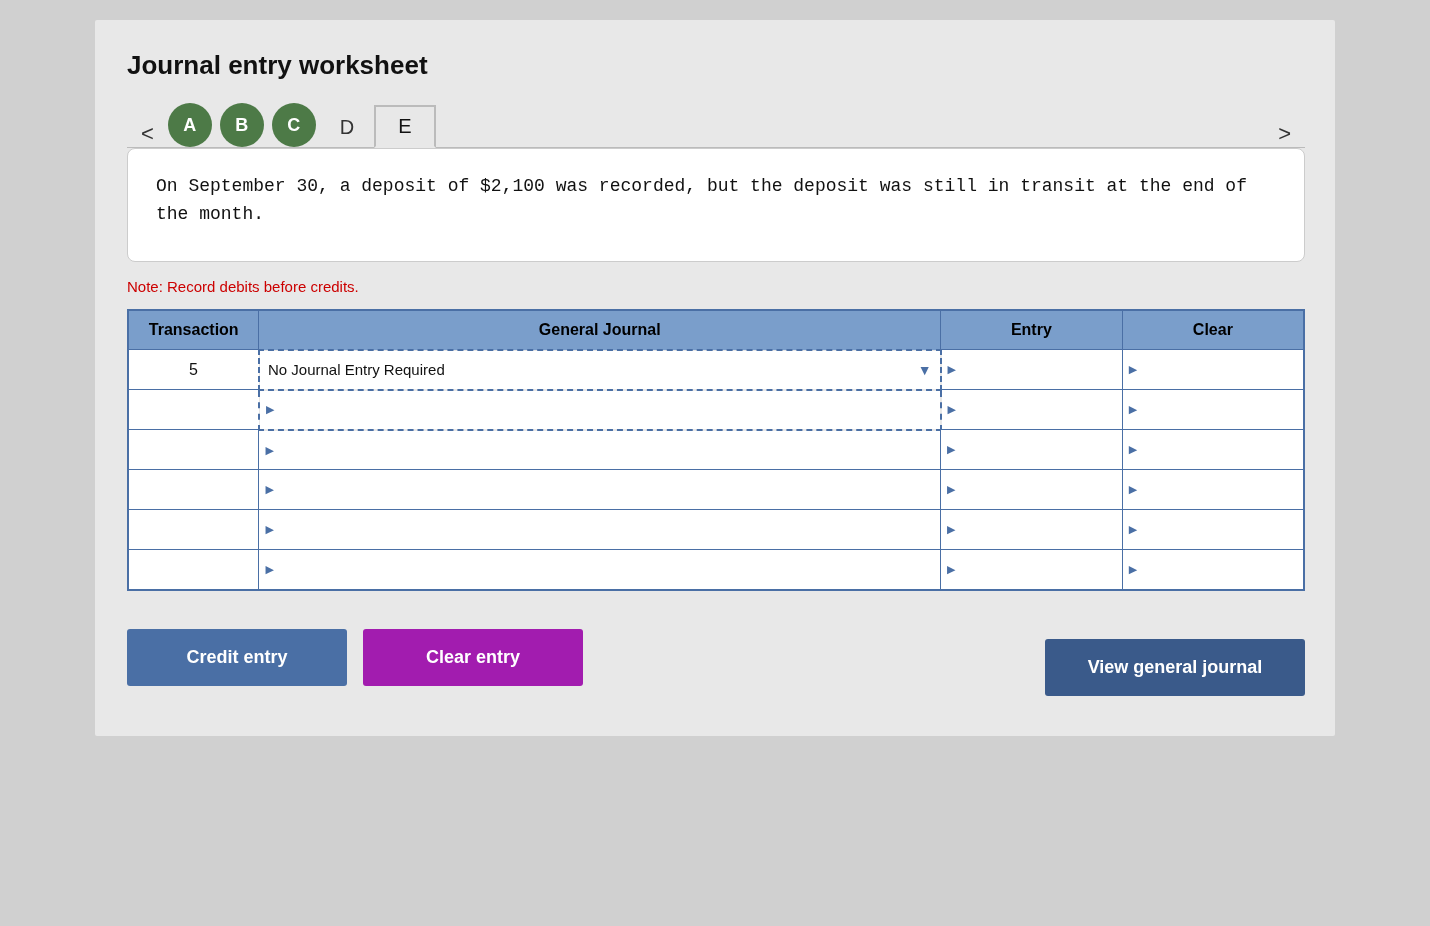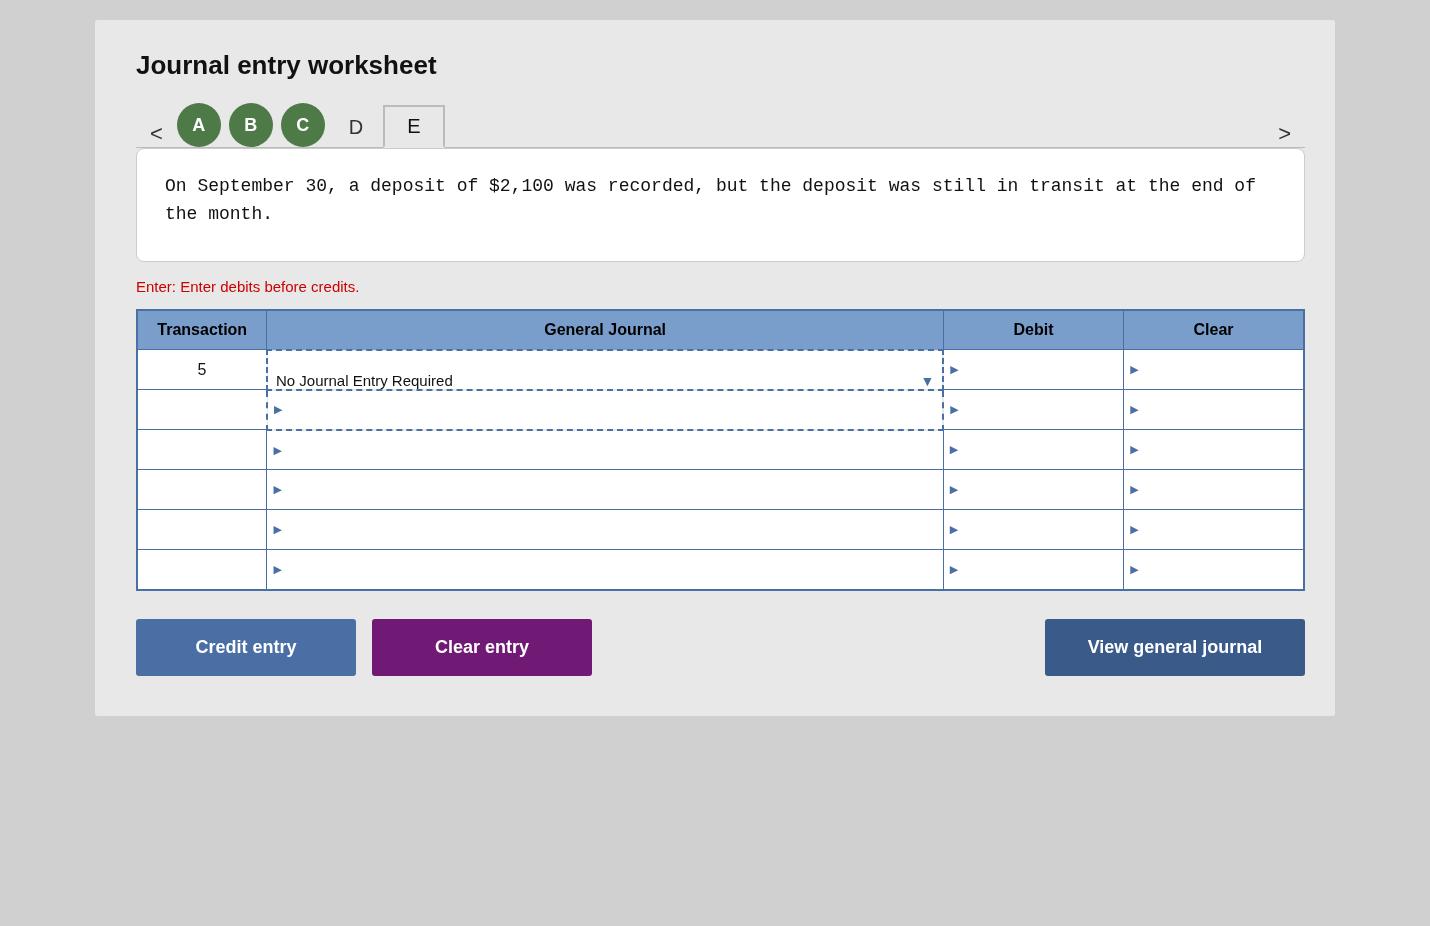--- a/index.html
+++ b/index.html
@@ -8,21 +8,21 @@
       font-family: Arial, sans-serif;
       display: flex;
       justify-content: center;
       align-items: flex-start;
       min-height: 926px;
       padding: 20px;
     }
     .container {
       background: #e8e8e8;
       width: 1240px;
-      padding: 30px 30px 40px 41px;
+      padding: 30px 30px 40px 32px;
       border-radius: 2px;
     }
     .page-title {
       font-size: 26px;
       font-weight: 900;
       color: #111;
       margin-bottom: 22px;
     }
     .nav-arrow {
       font-size: 22px;
@@ -139,21 +139,21 @@
       padding: 0 6px;
     }
     .triangle-indicator {
       color: #4a6fa5;
       font-size: 11px;
       margin-right: 2px;
       line-height: 1;
     }
     .dropdown-cell {
       display: flex;
-      align-items: flex-end;
+      align-items: center;
       height: 38px;
       padding: 0 8px;
     }
     .dropdown-text {
       font-size: 15px;
       color: #111;
       flex: 1;
     }
     .dropdown-arrow {
       color: #4a6fa5;
@@ -171,41 +171,42 @@
       font-size: 18px;
       font-weight: bold;
       border: none;
       padding: 18px 36px;
       cursor: pointer;
       border-radius: 3px;
       margin-right: 16px;
       min-width: 220px;
     }
     .btn-clear {
-      background: #701a75;
+      background: #a21caf;
       color: white;
       font-size: 18px;
       font-weight: bold;
       border: none;
       padding: 18px 36px;
       cursor: pointer;
       border-radius: 3px;
       margin-right: auto;
       min-width: 220px;
     }
     .btn-view {
       background: #3a5a8a;
       color: white;
       font-size: 18px;
       font-weight: bold;
       border: none;
       padding: 18px 36px;
       cursor: pointer;
       border-radius: 3px;
       min-width: 260px;
+      margin-top: 20px;
     }
     .tabs-wrapper {
       display: flex;
       align-items: flex-end;
       margin-bottom: 0;
       border-bottom: 1px solid #bbb;
     }
   </style>
 </head>
 <body>
@@ -223,28 +224,28 @@
     <div class="tab-active">E</div>
 
     <span class="nav-arrow nav-arrow-right">&gt;</span>
   </div>
 
   <div class="description-box">
     <span>On September 30, a deposit of $2,100 was recorded, but the deposit was still
 in transit at the end of the month.</span>
   </div>
 
-  <div class="note">Enter: Enter debits before credits.</div>
+  <div class="note">Note: Record debits before credits.</div>
 
   <table class="journal-table">
     <thead>
       <tr>
         <th class="th-transaction">Transaction</th>
         <th class="th-general">General Journal</th>
-        <th class="th-debit">Debit</th>
+        <th class="th-debit">Entry</th>
         <th class="th-credit">Clear</th>
       </tr>
     </thead>
     <tbody>
 
       <tr>
         <td class="td-transaction">5</td>
         <td class="td-general" style="border: 2px dashed #4a6fa5;">
           <div class="dropdown-cell">
             <span class="dropdown-text">No Journal Entry Required</span>

